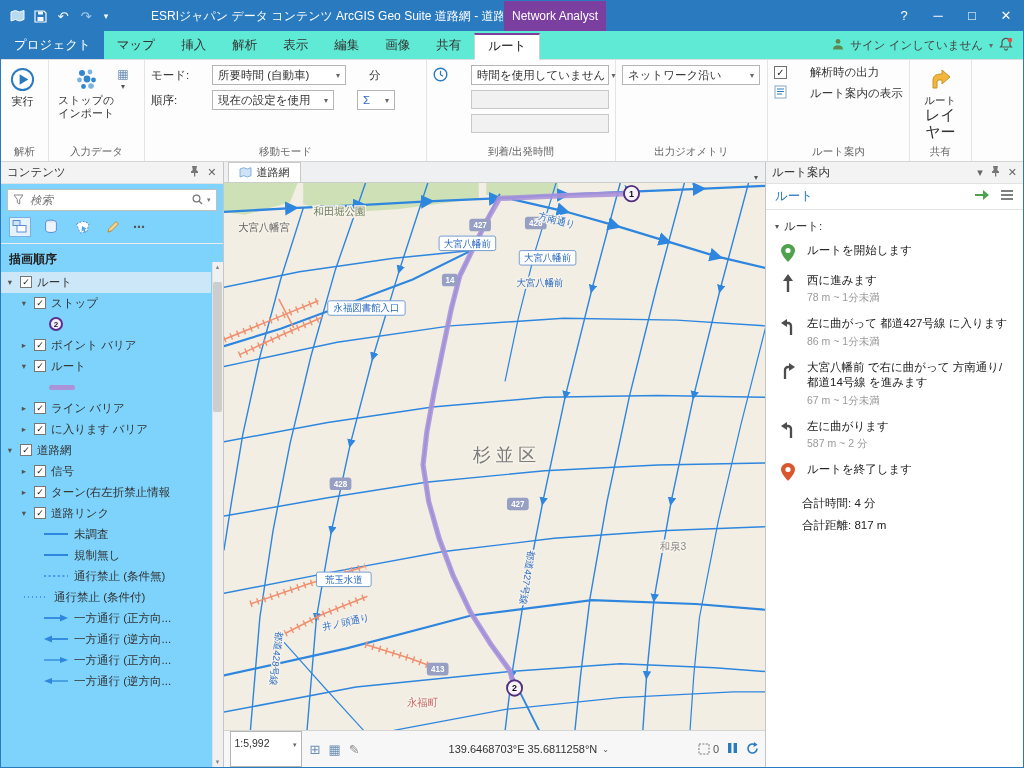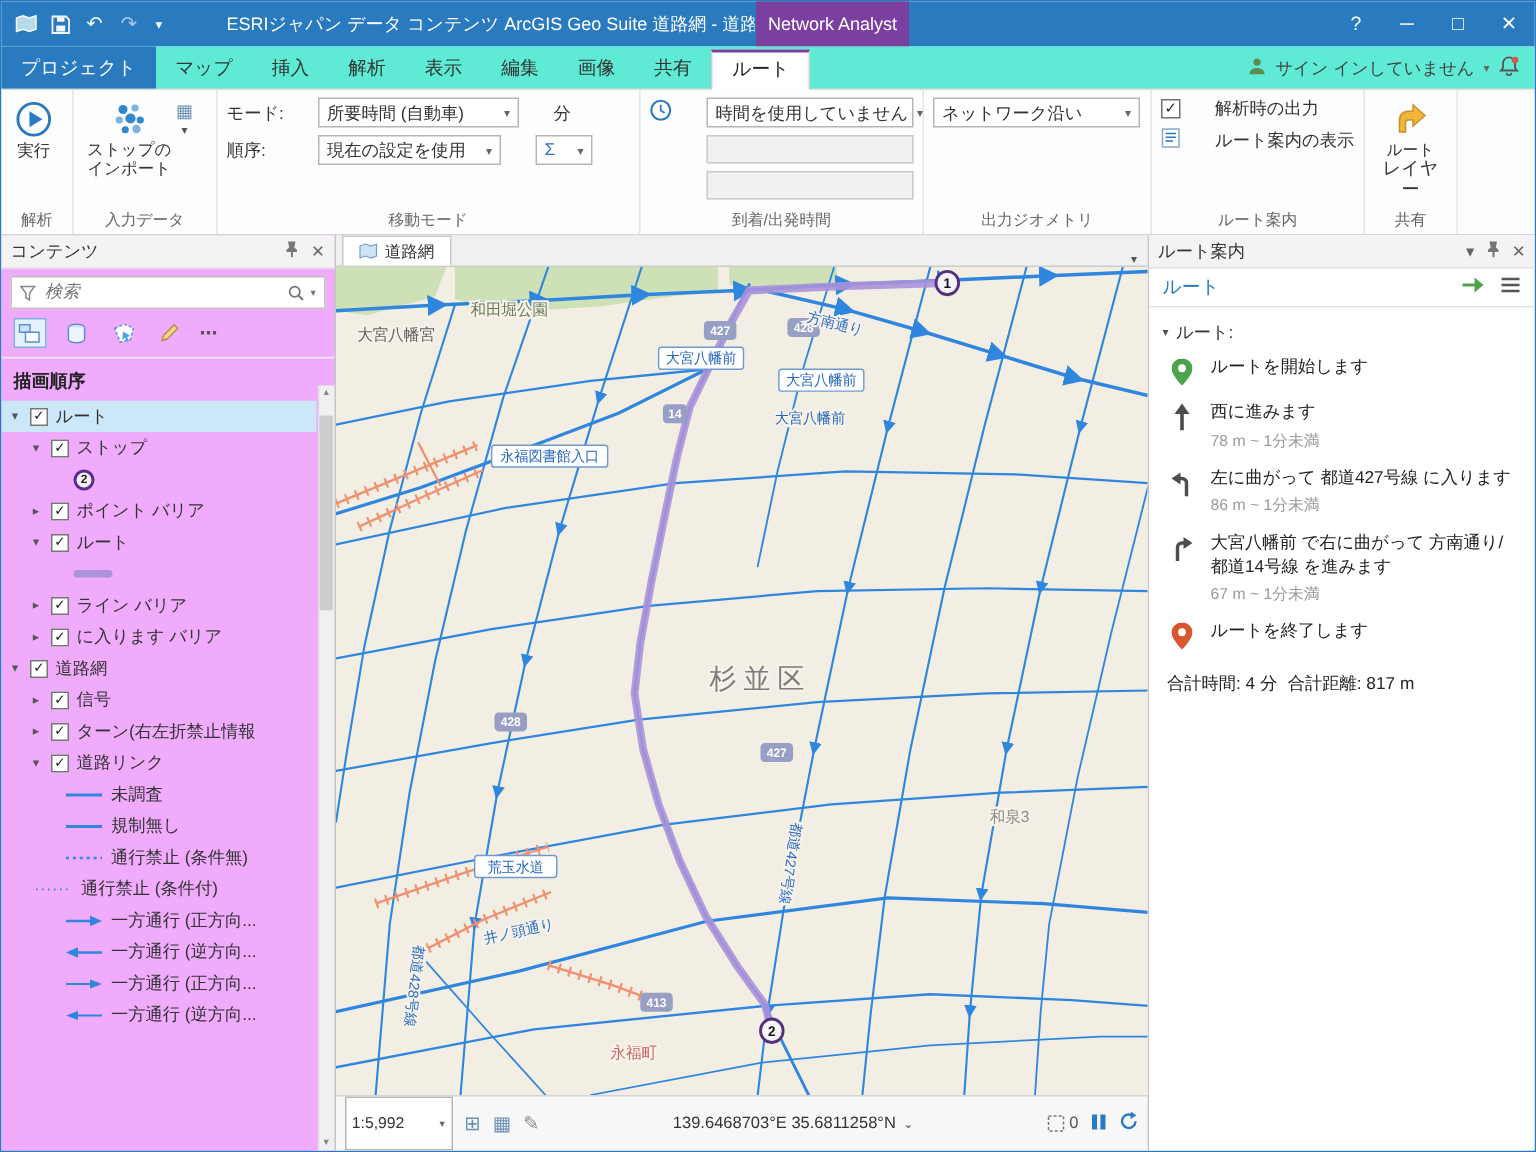--- a/index.html
+++ b/index.html
@@ -34,21 +34,21 @@
   .combo{background:#fff;border:1px solid #b5b5b5;height:20px;display:flex;align-items:center;padding:0 5px;font-size:11.5px;min-width:0;}
   .combo .caret{margin-left:auto;color:#666;font-size:8px;padding-left:6px;}
   .txtdis{background:#f1f1f1;border:1px solid #c9c9c9;height:19px;width:138px;}
   .cb{width:13px;height:13px;border:1px solid #707070;background:#fff;display:inline-flex;align-items:center;justify-content:center;font-size:10px;color:#222;flex:0 0 13px;}
   .minibtn{display:flex;flex-direction:column;align-items:center;font-size:8px;color:#555;gap:1px;}
 
   
   .main{flex:1;display:flex;min-height:0;}
 
   
-  .contents{flex:0 0 190px;border-right:1px solid #c6c6c6;background:#f0abfc;display:flex;flex-direction:column;position:relative;}
+  .contents{flex:0 0 190px;border-right:1px solid #c6c6c6;background:#7dd3fc;display:flex;flex-direction:column;position:relative;}
   .panel-head{flex:0 0 22px;background:#f3f3f3;display:flex;align-items:center;padding:0 6px;font-size:11.5px;color:#333;border-bottom:1px solid #e2e2e2;}
   .ph-icons{margin-left:auto;display:flex;gap:8px;color:#666;font-size:11px;align-items:center;}
   .search{margin:5px 6px 4px 6px;border:1px solid #c0c0c0;height:22px;display:flex;align-items:center;padding:0 5px;gap:4px;background:#fff;}
   .search input{border:none;outline:none;flex:1;font-style:italic;font-size:11.5px;color:#888;font-family:inherit;min-width:0;background:transparent;}
   .icons-row{display:flex;gap:9px;padding:2px 8px 6px 8px;align-items:center;border-bottom:1px solid #ececec;}
   .tool-ic{display:inline-flex;align-items:center;justify-content:center;width:22px;height:20px;}
   .tool-ic.sel{border:1px solid #7ab0de;background:#e6f2fb;}
   .section-label{font-size:12px;font-weight:bold;padding:7px 8px 4px 8px;color:#222;}
   .tree{flex:1;overflow:hidden;font-size:11.5px;padding-right:12px;}
   .trow{height:21px;display:flex;align-items:center;gap:5px;white-space:nowrap;}
@@ -61,37 +61,37 @@
   .vthumb{position:absolute;right:1px;top:120px;width:9px;height:130px;background:#cdcdcd;border-radius:2px;}
 
   
   .mapview{flex:1;display:flex;flex-direction:column;min-width:0;}
   .maptabs{flex:0 0 21px;background:#eef0f1;border-bottom:1px solid #ccc;display:flex;align-items:flex-end;}
   .maptab{background:#fff;border:1px solid #c9c9c9;border-bottom:none;height:20px;display:flex;align-items:center;gap:5px;padding:0 10px;font-size:11px;margin-left:4px;}
   .maptab-overflow{margin-left:auto;padding:0 7px;color:#555;font-size:8px;}
   .mapcanvas{flex:1;position:relative;min-height:0;background:#f2eee3;}
   .mapcanvas svg{position:absolute;inset:0;width:100%;height:100%;}
   .mapstatus{flex:0 0 25px;border-top:1px solid #d5d5d5;background:#f7f7f7;display:flex;align-items:center;gap:8px;padding:0 6px;font-size:11px;color:#333;}
-  .scalebox{width:72px;height:19px;border:1px solid #b5b5b5;background:#fff;display:flex;align-items:center;padding:17px 4px;font-size:10.5px;}
+  .scalebox{width:72px;height:19px;border:1px solid #b5b5b5;background:#fff;display:flex;align-items:flex-end;padding:17px 4px;font-size:10.5px;}
   .scalebox .caret{margin-left:auto;font-size:7px;color:#666;}
   .sb-ic{color:#6b8fb3;font-size:13px;display:inline-flex;align-items:center;}
   .coords{margin-left:auto;margin-right:auto;display:flex;align-items:center;gap:5px;color:#333;font-size:11px;}
   .sb-right{display:flex;align-items:center;gap:8px;}
 
   
   .directions{flex:0 0 258px;border-left:1px solid #c6c6c6;background:#fff;display:flex;flex-direction:column;}
   .dir-tabrow{flex:0 0 26px;display:flex;align-items:center;padding:0 9px;border-bottom:1px solid #e3e3e3;gap:8px;}
   .dir-tab{color:#2a7ac0;font-size:12.5px;}
   .dir-tab-icons{margin-left:auto;display:flex;gap:10px;align-items:center;}
   .dir-section{padding:9px 9px 3px 9px;font-size:11.5px;color:#333;display:flex;gap:5px;align-items:center;}
   .step{display:flex;gap:9px;padding:6px 10px 5px 12px;}
   .s-icon{flex:0 0 20px;display:flex;justify-content:center;padding-top:1px;}
   .s-text{font-size:11.5px;color:#222;line-height:1.35;}
   .s-sub{font-size:10.5px;color:#9a9a9a;margin-top:3px;}
-  .totals{padding:10px 12px;font-size:11.5px;color:#222;display:flex;flex-direction:row;gap:7px;}
+  .totals{padding:10px 12px;font-size:11.5px;color:#222;display:flex;flex-direction:column;gap:7px;margin-left:24px;}
 
   
   .halo{paint-order:stroke;stroke:#f6f2e9;stroke-width:3px;}
   .roadname{fill:#2a6cc4;font-size:10px;}
 </style>
 </head>
 <body>
 
 <div class="window">
 
@@ -265,21 +265,21 @@
       </div>
       <div class="glabel">ルート案内</div>
     </div>
 
     <div class="rgroup" style="flex:0 0 62px">
       <div class="bigbtn">
         <svg width="24" height="24" viewBox="0 0 24 24">
           <path d="M5 21v-8q0-6 8-6h1V3l8 7-8 7v-4h-3q-2 0-2 2v6z" fill="#f2b63c" stroke="#c8922a" stroke-width="1"></path>
         </svg>
         <span style="font-size:10.5px">ルート</span>
-        <span style="font-size:12px;margin-top:-3px">レイヤー</span>
+        <span style="font-size:15px;margin-top:-3px">レイヤー</span>
       </div>
       <div class="glabel">共有</div>
     </div>
 
     <div style="flex:1"></div>
   </div>
 
   <div class="main">
 
     <aside class="contents">
@@ -691,20 +691,32 @@
                 <path d="M9 2l6 4-6 4z" fill="#4d4d4d"></path>
               </svg>
           </span>
           <div>
             <div class="s-text">大宮八幡前 で右に曲がって 方南通り/都道14号線 を進みます</div>
             <div class="s-sub">67 m ~ 1分未満</div>
           </div>
         </div>
         <div class="step">
           <span class="s-icon">
+            <svg width="16" height="18" viewBox="0 0 16 18">
+                <path d="M11 18V9a3 3 0 0 0-3-3H6" fill="none" stroke="#4d4d4d" stroke-width="2.3"></path>
+                <path d="M7 2L1 6l6 4z" fill="#4d4d4d"></path>
+              </svg>
+          </span>
+          <div>
+            <div class="s-text">左に曲がります</div>
+            <div class="s-sub">587 m ~ 2 分</div>
+          </div>
+        </div>
+        <div class="step">
+          <span class="s-icon">
             <svg width="14" height="18" viewBox="0 0 14 18">
                 <path d="M7 0C3 0 0 3 0 6.6 0 11 7 18 7 18s7-7 7-11.4C14 3 11 0 7 0z" fill="#d9572f"></path>
                 <circle cx="7" cy="6.5" r="2.6" fill="#fff"></circle>
               </svg>
           </span>
           <div>
               <div class="s-text">ルートを終了します</div>
             </div>
         </div>
       </div>

